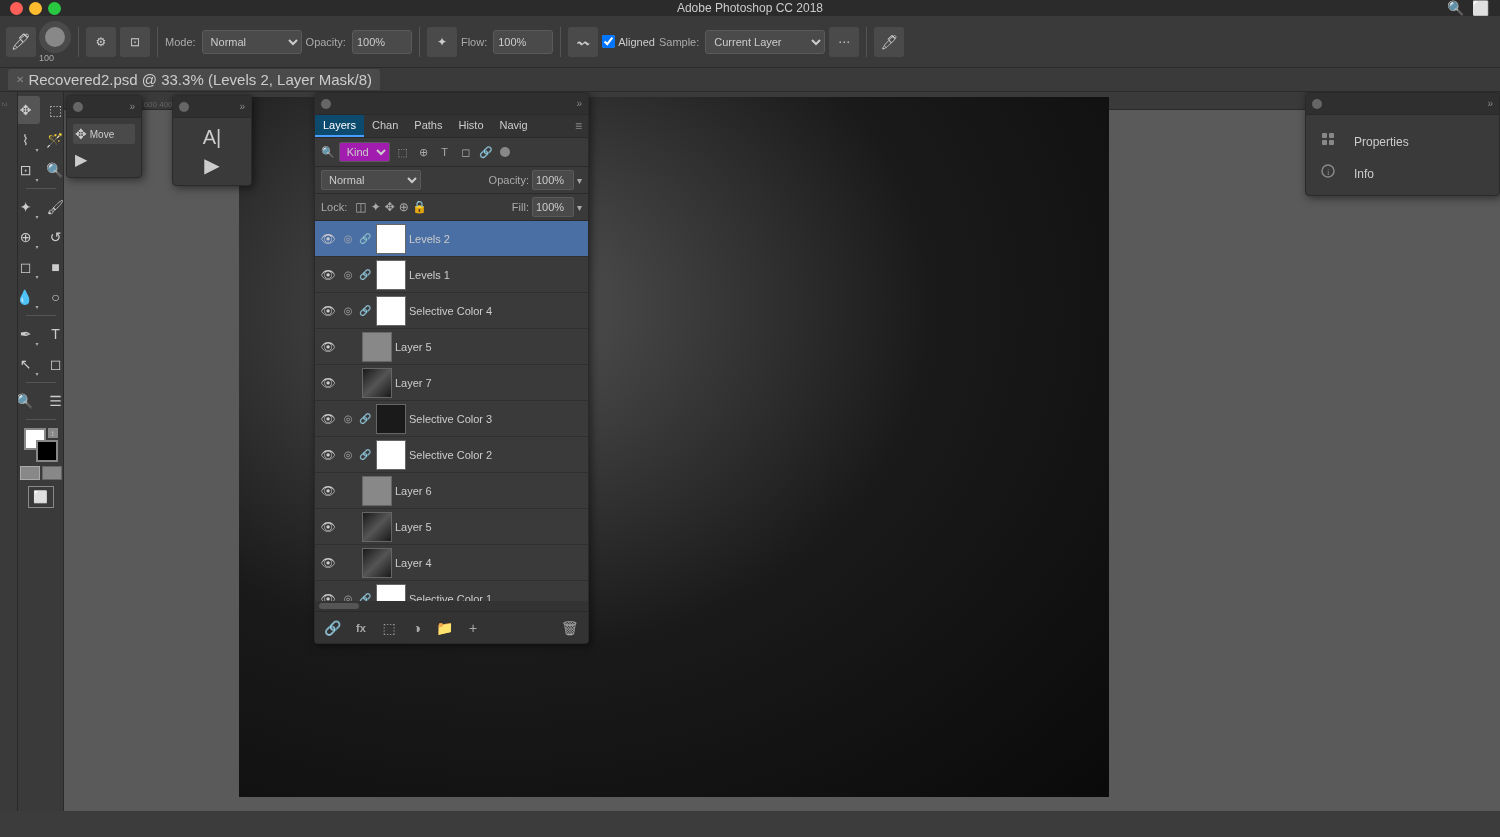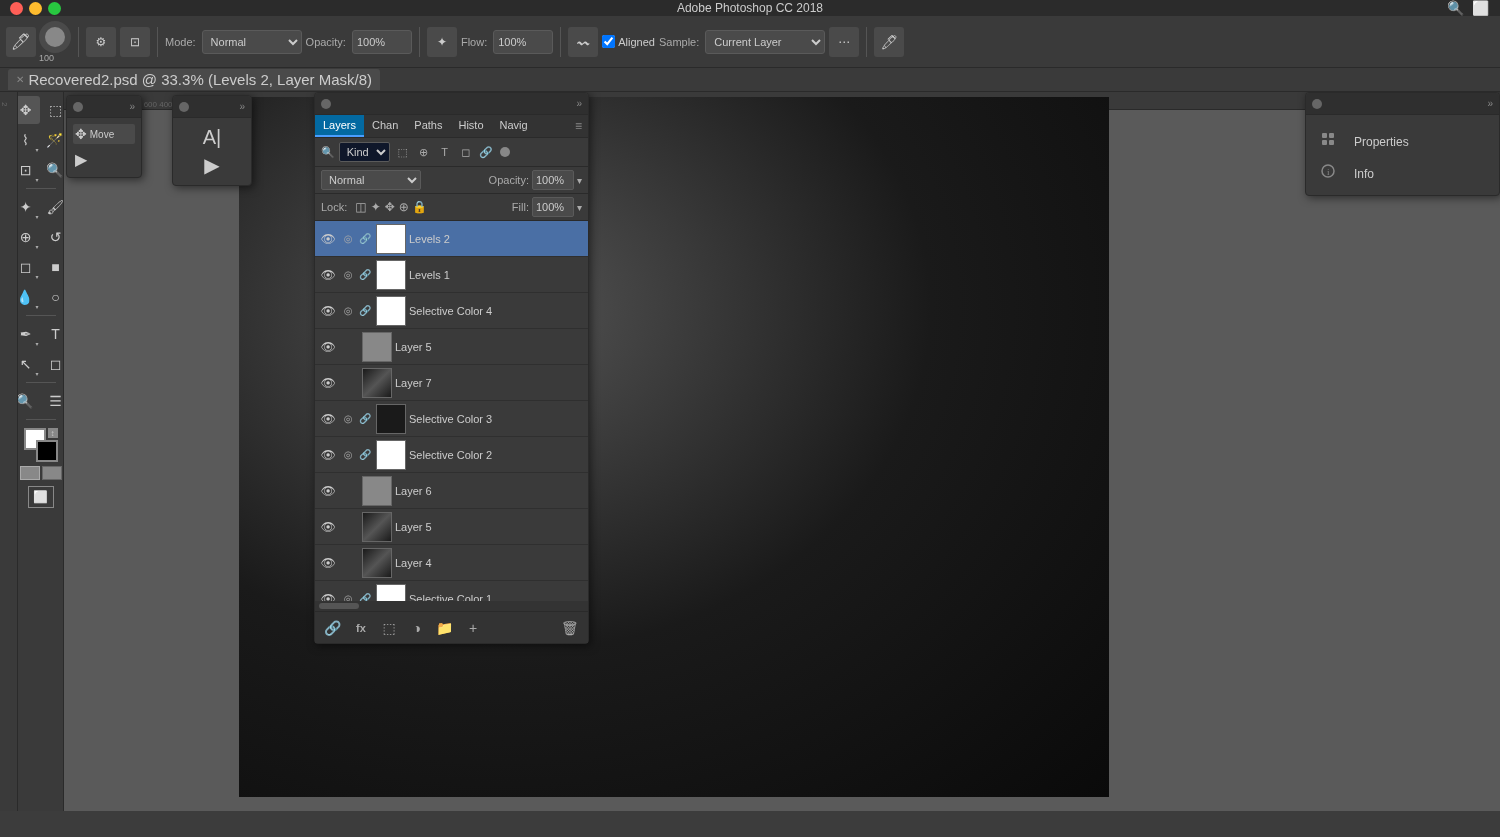--- a/index.html
+++ b/index.html
@@ -214,40 +214,40 @@
       background: #333;
       border-bottom: 1px solid #2a2a2a;
     }
     .layer-tab {
       padding: 4px 8px;
       font-size: 11px;
       cursor: pointer;
       color: #ccc;
     }
     .layer-tab.active {
-      background: #0369a1;
+      background: #0c4a6e;
       color: white;
       border-bottom: 2px solid #4a9eff;
     }
     .layer-tab-menu {
       margin-left: auto;
       padding: 4px 6px;
       cursor: pointer;
       color: #888;
     }
 
     .layers-filter {
       padding: 4px 6px;
       display: flex;
       align-items: center;
       gap: 4px;
       border-bottom: 1px solid #2a2a2a;
     }
     .filter-select {
-      background: #0f172a;
+      background: #a21caf;
       border: 1px solid #5a5a5a;
       color: #ccc;
       font-size: 11px;
       padding: 1px 3px;
       border-radius: 2px;
       height: 20px;
     }
     .filter-icons { display: flex; gap: 3px; align-items: center; }
     .filter-icon {
       width: 18px; height: 18px;

